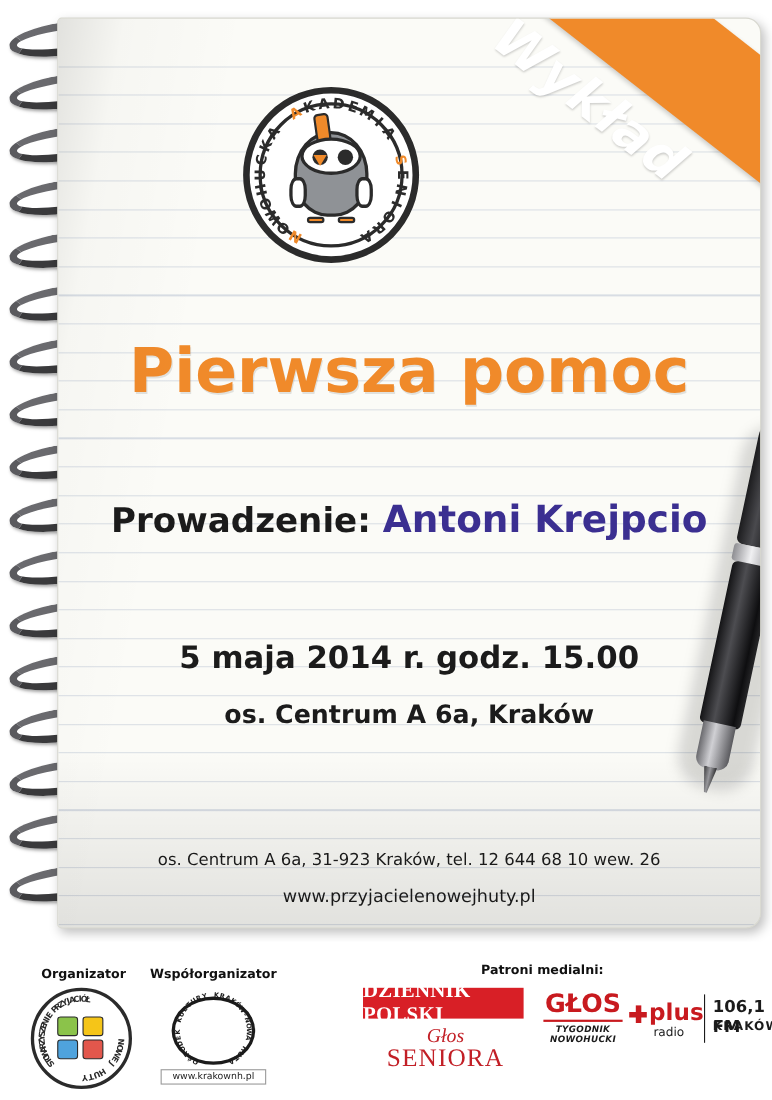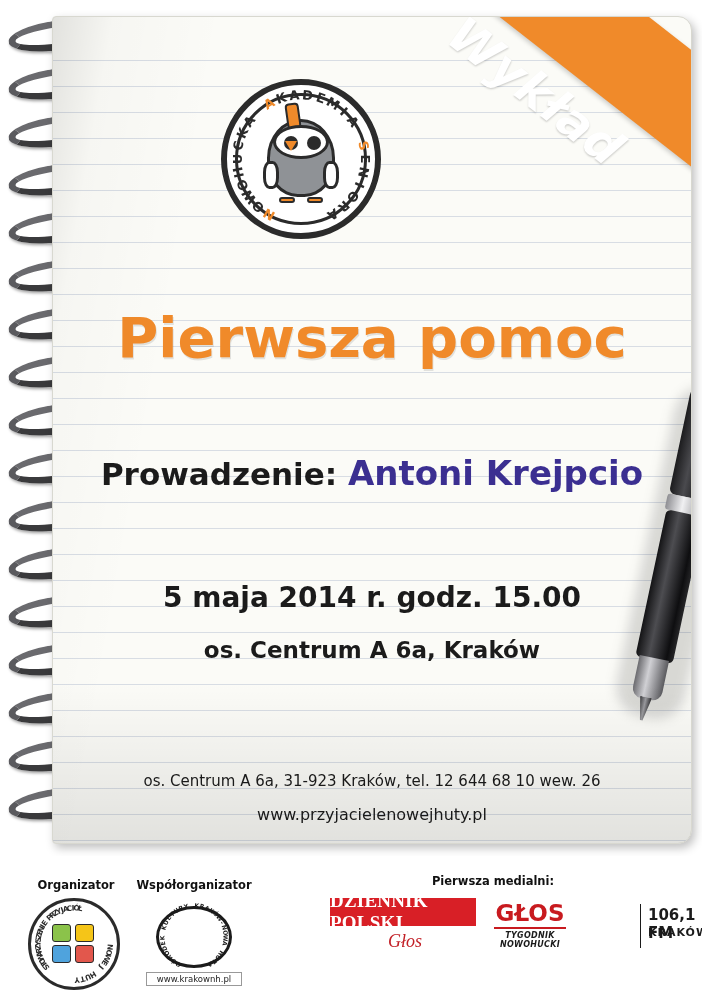--- a/index.html
+++ b/index.html
@@ -560,21 +560,21 @@
     <div class="contact">os. Centrum A 6a, 31-923 Kraków, tel. 12 644 68 10 wew. 26</div>
     <div class="website">www.przyjacielenowejhuty.pl</div>
 
     <div class="paper-shade"></div>
   </div>
 
   <div class="footer">
 
     <div class="f-label org-label">Organizator</div>
     <div class="f-label coorg-label">Współorganizator</div>
-    <div class="f-label media-label">Pierwsza medialni:</div>
+    <div class="f-label media-label">Patroni medialni:</div>
 
     <div class="logo-box org-logo">
       <div class="org-circle"></div>
       <div class="org-arc-text" id="org-arc">
           <span style="font-size: 7.4px; transform: rotate(-130deg) translate(0px, -36px) rotate(0deg) translate(-50%, -50%);">S</span>
           <span style="font-size: 7.4px; transform: rotate(-124.167deg) translate(0px, -36px) rotate(0deg) translate(-50%, -50%);">T</span>
           <span style="font-size: 7.4px; transform: rotate(-118.333deg) translate(0px, -36px) rotate(0deg) translate(-50%, -50%);">O</span>
           <span style="font-size: 7.4px; transform: rotate(-112.5deg) translate(0px, -36px) rotate(0deg) translate(-50%, -50%);">W</span>
           <span style="font-size: 7.4px; transform: rotate(-106.667deg) translate(0px, -36px) rotate(0deg) translate(-50%, -50%);">A</span>
           <span style="font-size: 7.4px; transform: rotate(-100.833deg) translate(0px, -36px) rotate(0deg) translate(-50%, -50%);">R</span>
@@ -652,26 +652,32 @@
           <span style="font-size: 6px; transform: rotate(140.323deg) translate(0px, -32px) rotate(0deg) translate(-50%, -50%);">T</span>
           <span style="font-size: 6px; transform: rotate(150deg) translate(0px, -32px) rotate(0deg) translate(-50%, -50%);">A</span>
         </div>
       <div class="coorg-url">www.krakownh.pl</div>
     </div>
 
     <div class="dziennik">DZIENNIK POLSKI</div>
 
     <div class="glos-seniora">
       <div class="gs-glos">Głos</div>
+      <div class="gs-seniora">SENIORA</div>
     </div>
 
     <div class="glos-tyg">
       <div class="gt-main">GŁOS</div>
       <div class="gt-bar"></div>
       <div class="gt-sub1">TYGODNIK</div>
       <div class="gt-sub2">NOWOHUCKI</div>
     </div>
 
+    <div class="plus-radio">
+      <div class="pr-cross"></div>
+      <div class="pr-plus">plus</div>
+      <div class="pr-radio">radio</div>
+    </div>
     <div class="pr-divider"></div>
     <div class="kr-freq">106,1 FM</div>
     <div class="kr-city">KRAKÓW</div>
   </div>
 </div>
 
 </body></html>

